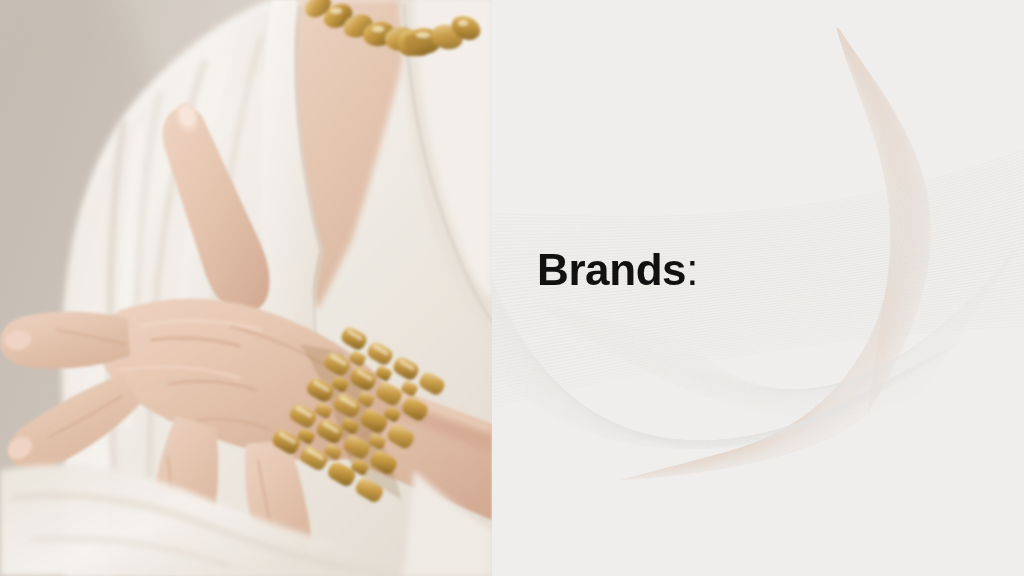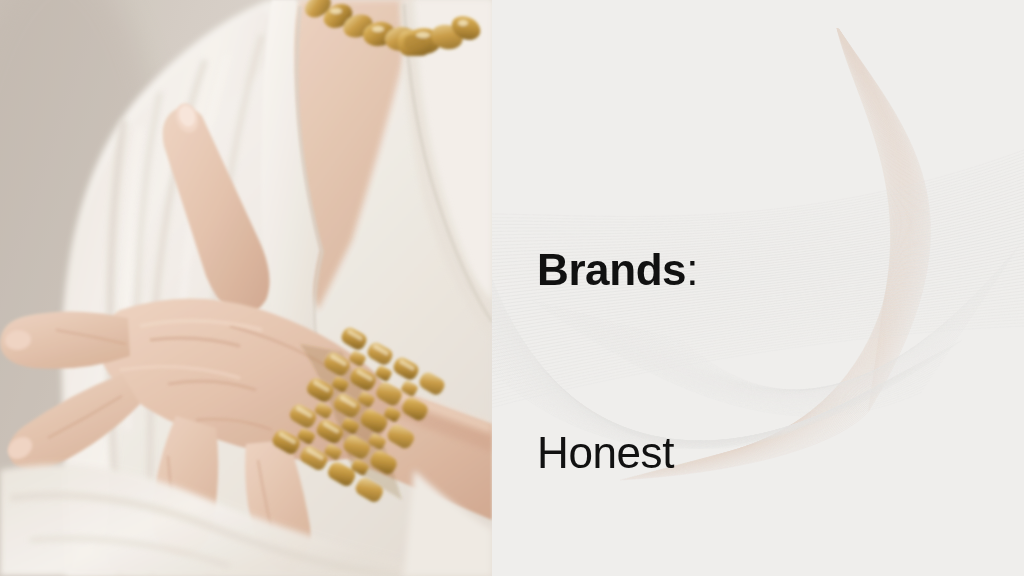--- a/index.html
+++ b/index.html
@@ -527,21 +527,20 @@
           <path d="M174.6153846153846 335.8974358974359 C 268.71794871794873 418.9230769230769, 380.7692307692308 416.1025641025641, 519.7435897435897 257.38461538461536" opacity="0.276"></path>
           <path d="M178.46153846153848 336.9230769230769 C 271.53846153846155 419.6923076923077, 383.0769230769231 415.0769230769231, 522.3076923076923 253.53846153846152" opacity="0.259"></path>
           <path d="M182.3076923076923 337.94871794871796 C 274.35897435897436 420.46153846153845, 385.38461538461536 414.05128205128204, 524.8717948717949 249.6923076923077" opacity="0.242"></path>
           <path d="M186.15384615384616 338.97435897435895 C 277.1794871794872 421.2307692307692, 387.6923076923077 413.02564102564105, 527.4358974358975 245.84615384615384" opacity="0.224"></path>
           <path d="M190 340 C 280 422, 390 412, 530 242" opacity="0.205"></path>
         </g>
     </svg>
 
     <h1 id="headline">
       <span class="ln"><span class="bold">Brands</span><span>:</span></span>
-      <span class="ln">Honest</span>
       
       
       
       
     </h1>
   </div>
 
 </div>
 
 </body></html>

